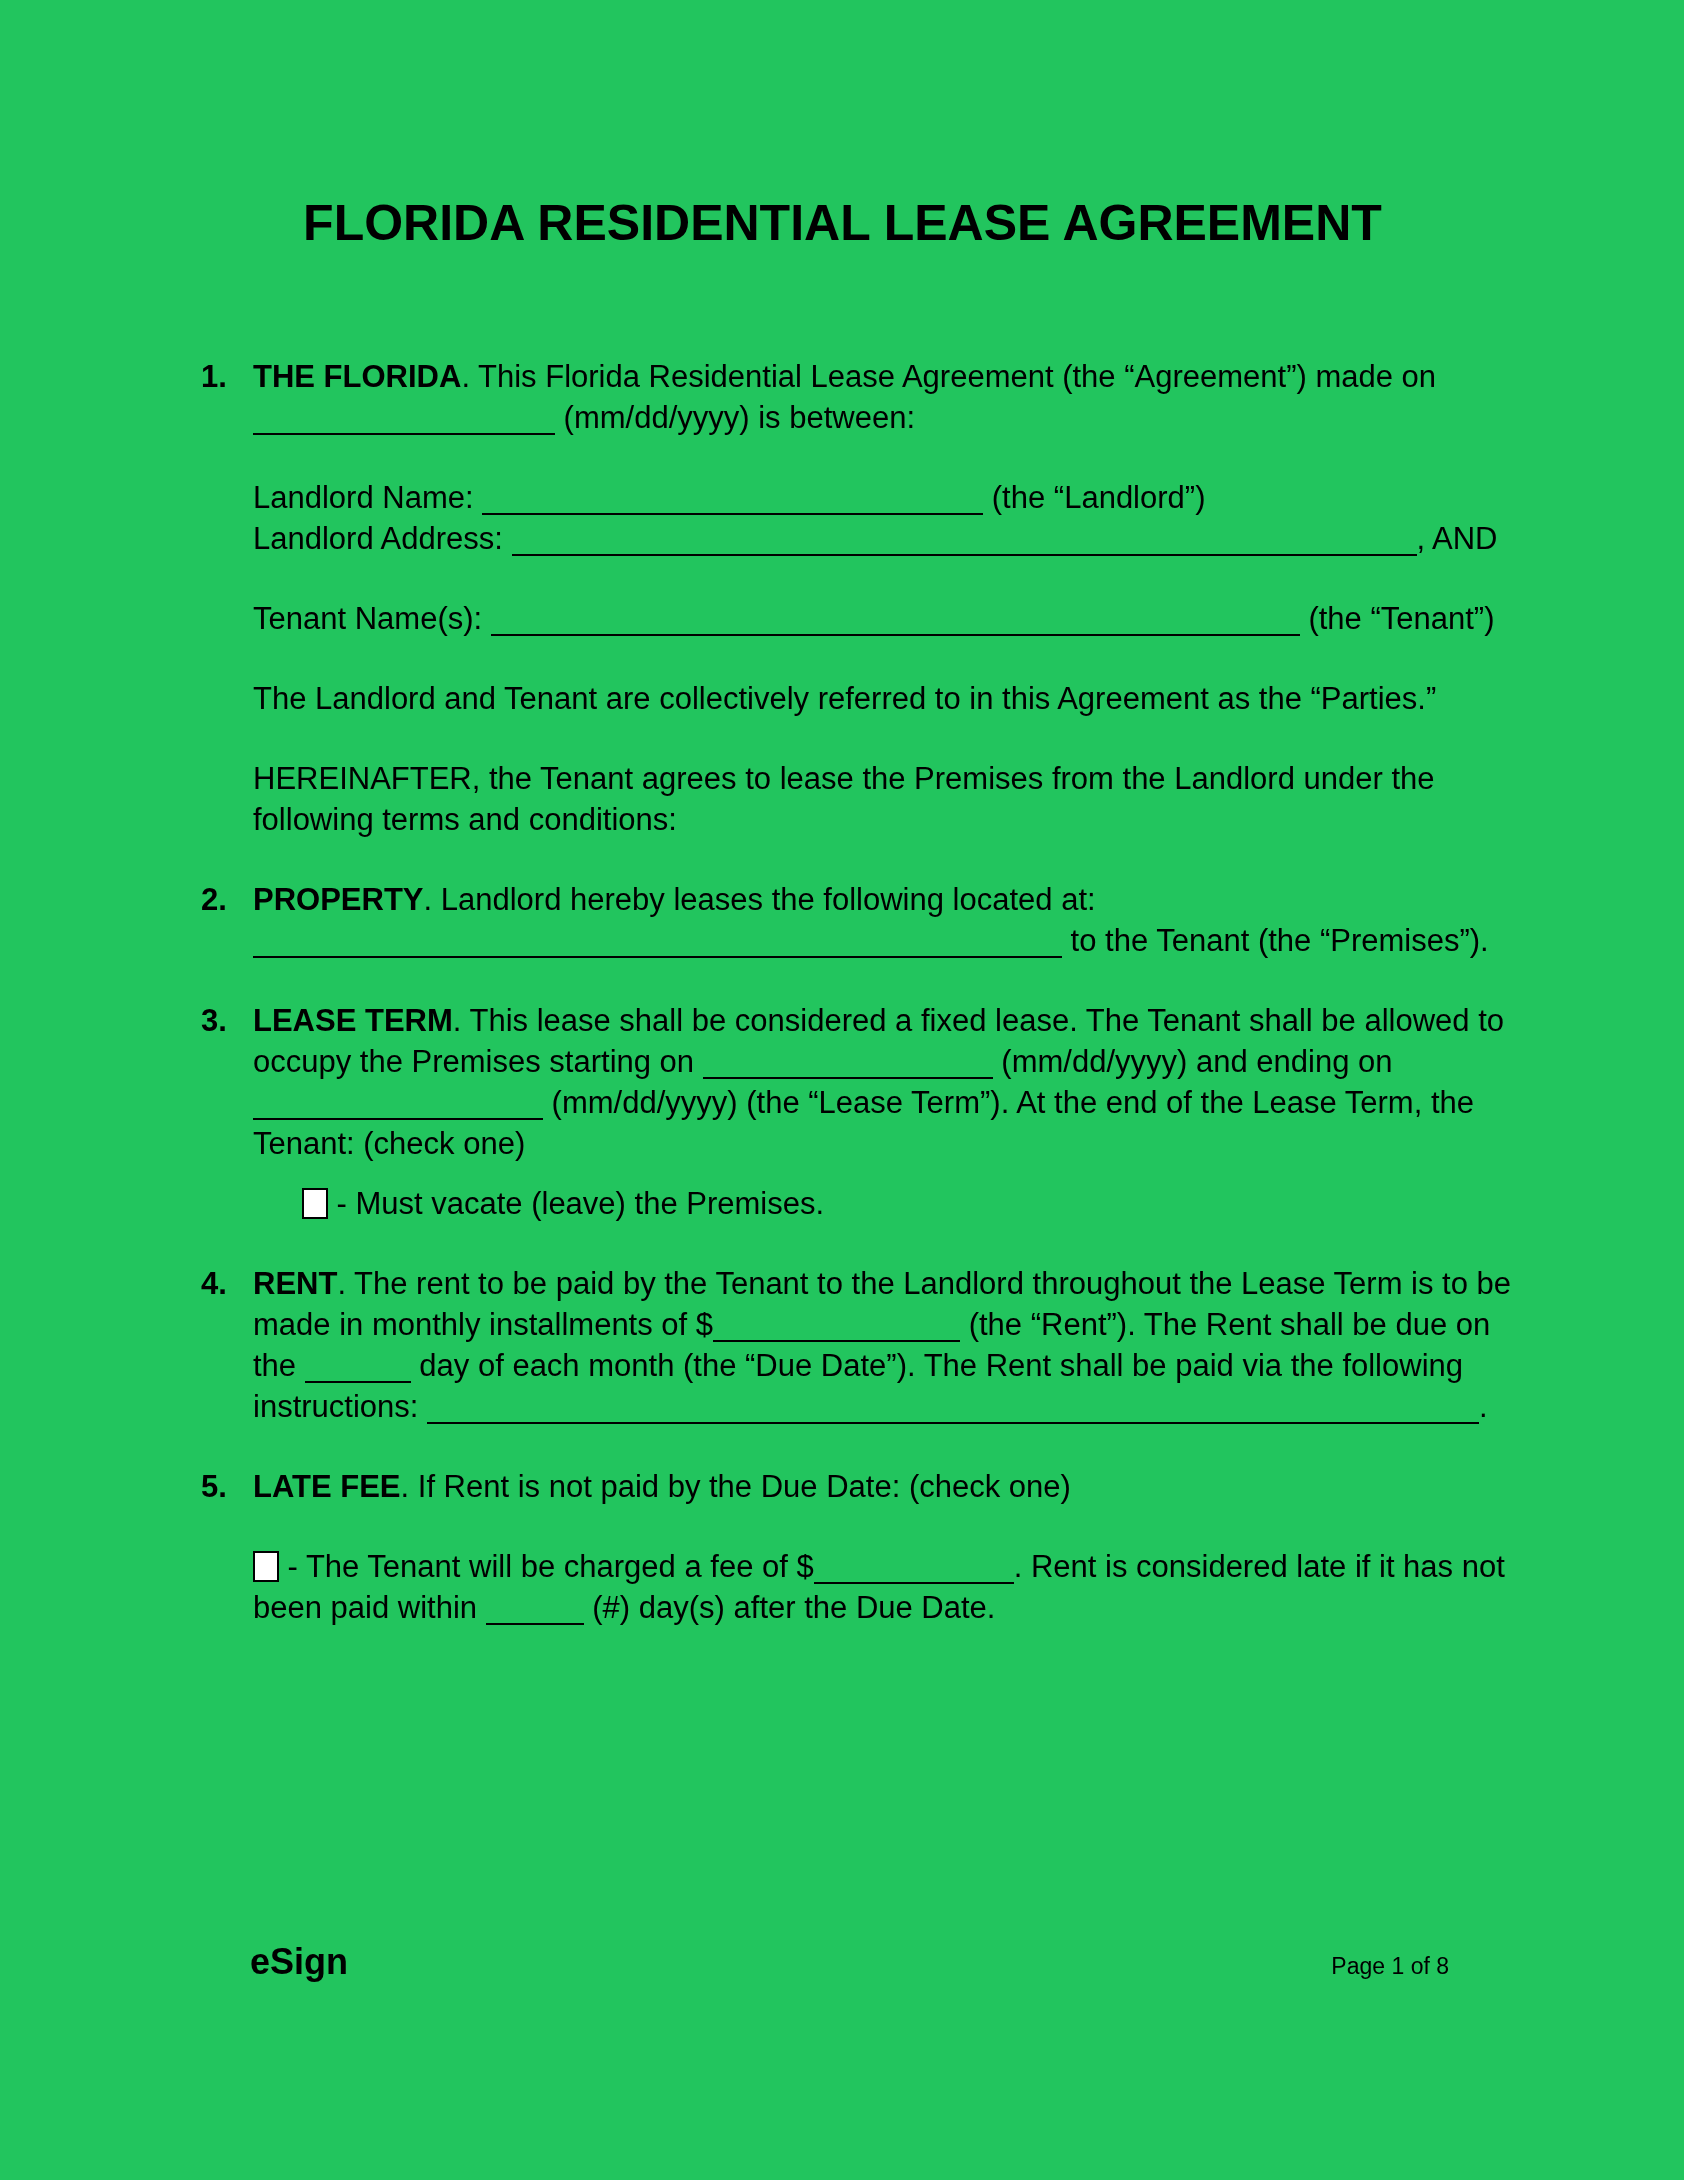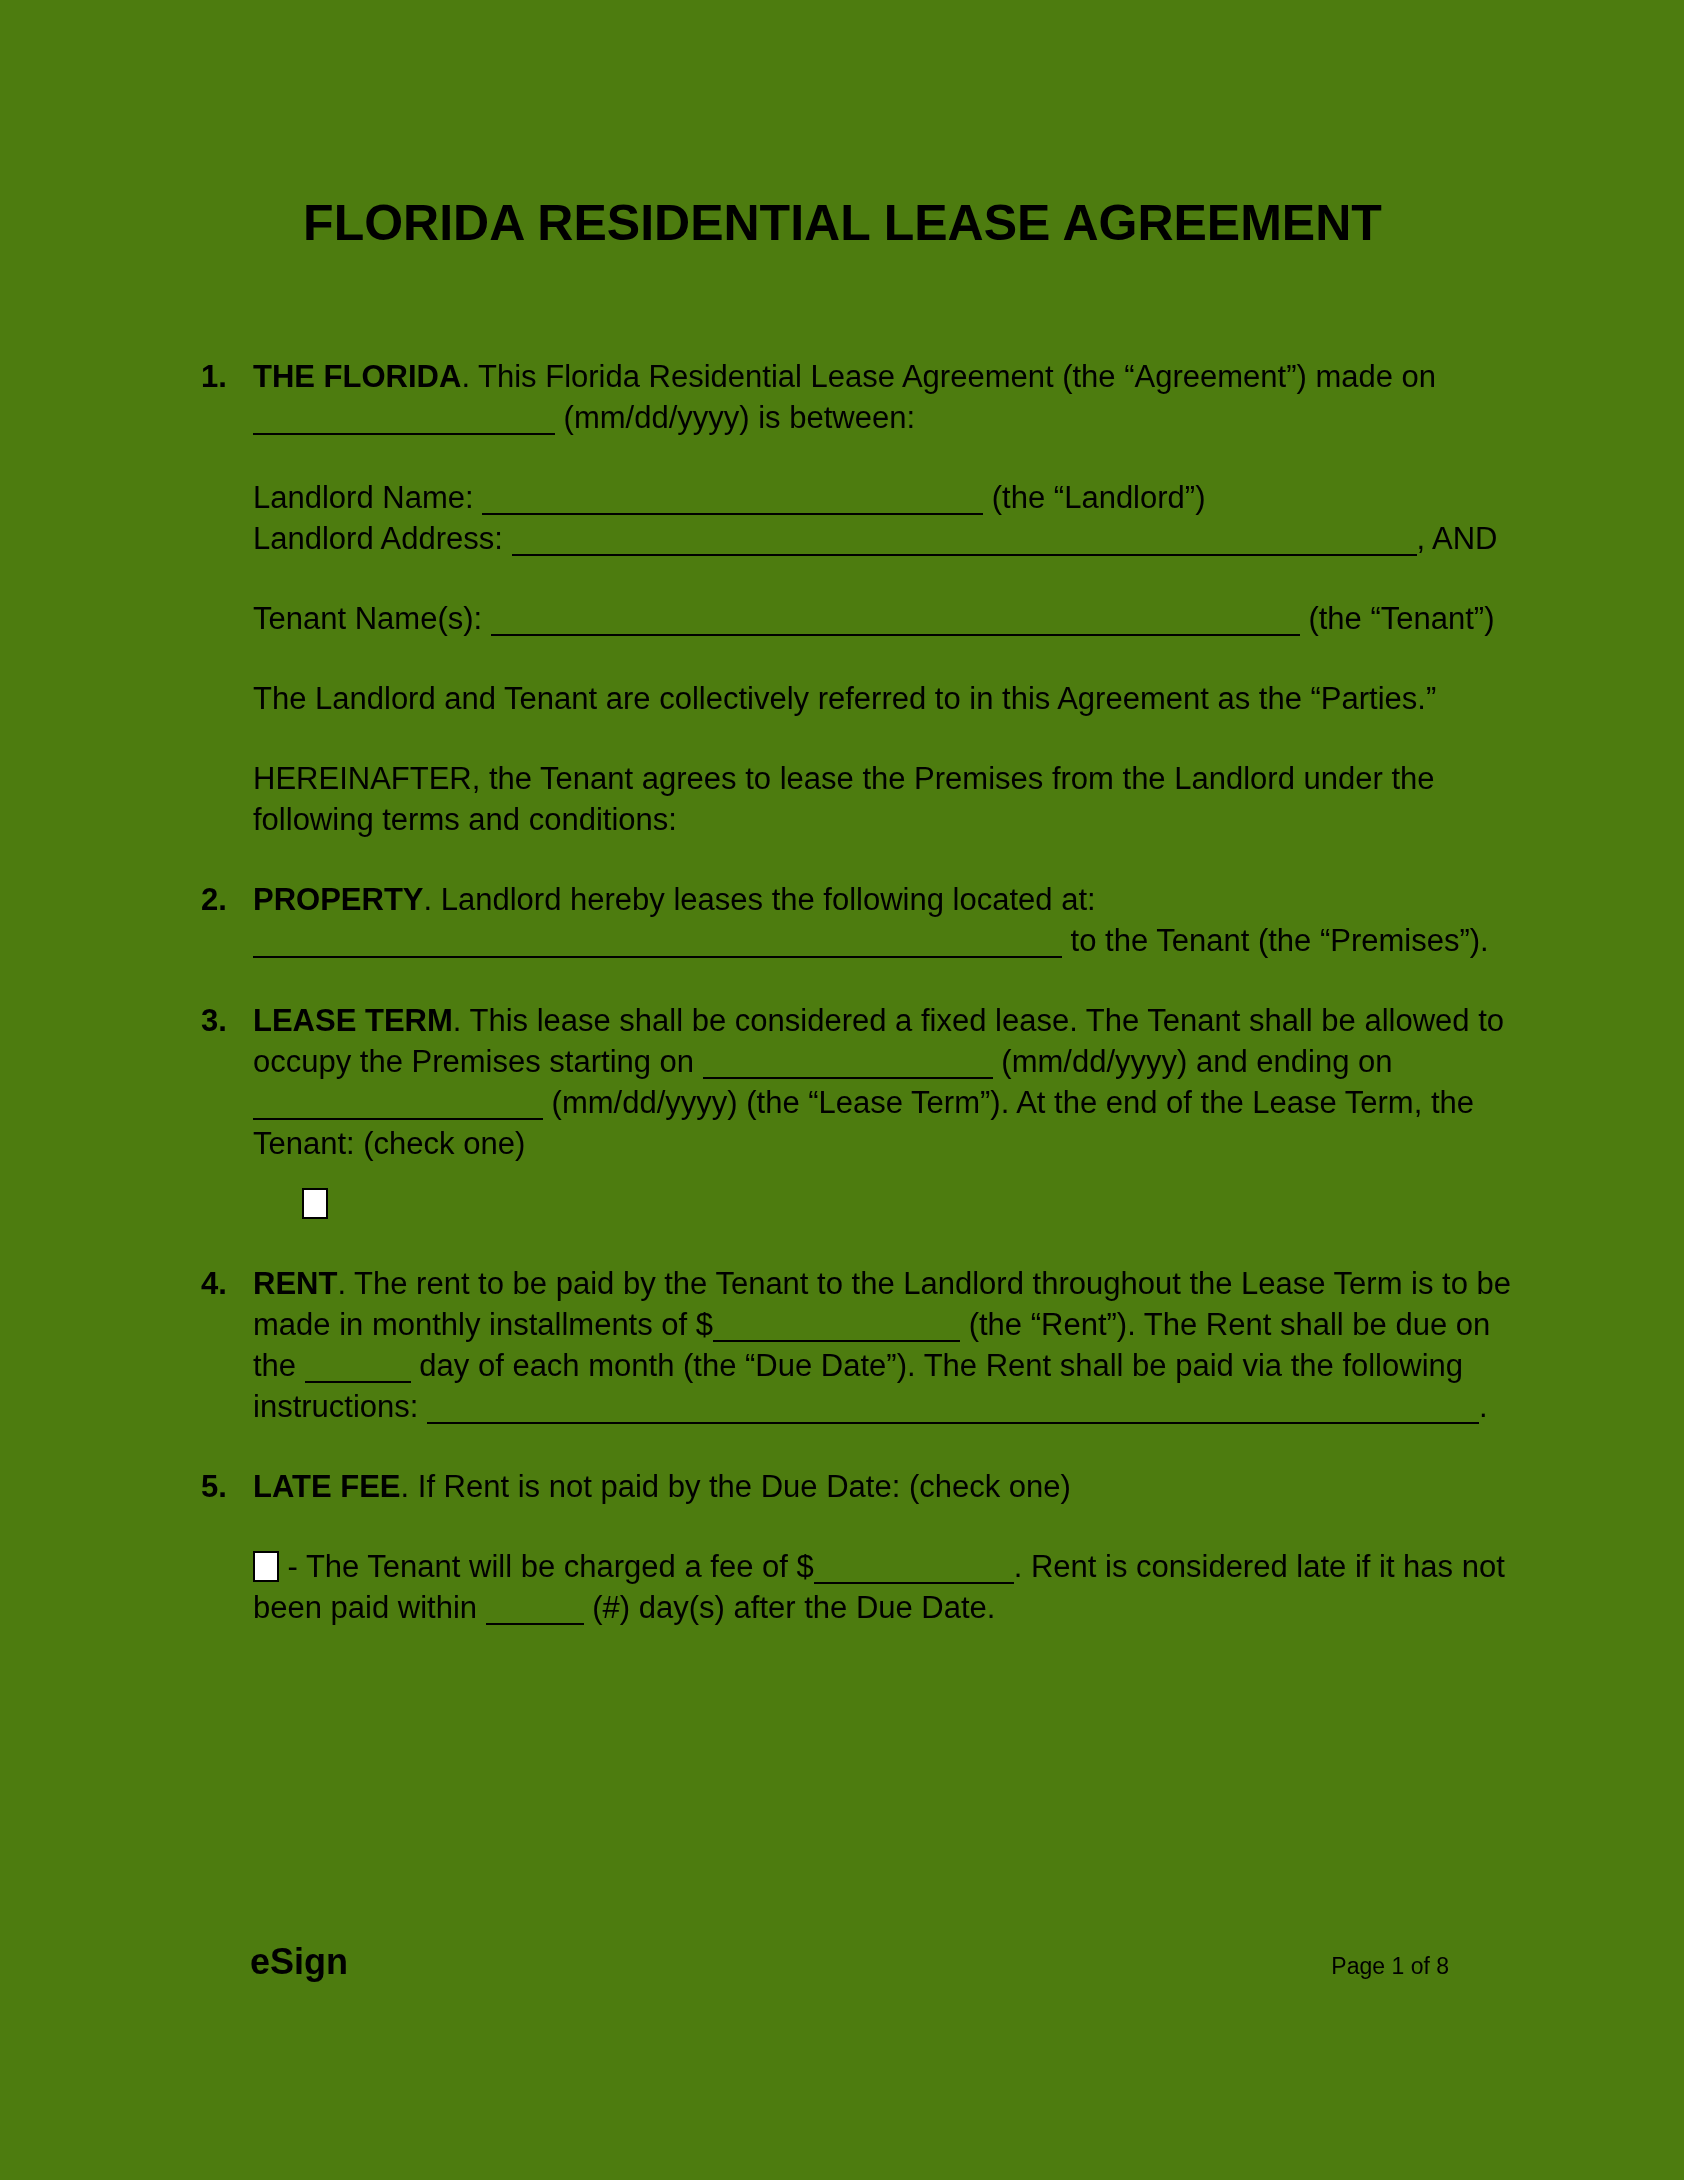--- a/index.html
+++ b/index.html
@@ -1,17 +1,17 @@
 <!DOCTYPE html>
 <html style="font-size:13.6px"><head>
 <meta charset="utf-8">
 <style>
   html,body { margin:0; padding:0; background:#ffffff; }
   .page {
-    position:relative; width:1685px; height:2181px; background:#4d7c0f;
+    position:relative; width:1685px; height:2181px; background:#22c55e;
     font-family:"Liberation Sans", sans-serif; font-size:31px; line-height:41px;
     color:#000; overflow:hidden;
   }
   .title {
     margin:0; padding-top:198px; text-align:center;
     font-size:50px; line-height:51px; font-weight:bold; letter-spacing:0px;
   }
   .content { margin:107px 171px 0 201px; }
   .section { display:flex; margin-top:39px; }
   .section:first-child { margin-top:0; }
@@ -55,21 +55,21 @@
       <div class="section">
         <div class="sec-num">2.</div>
         <div class="sec-body">
           <div class="block gap-none"><b>PROPERTY</b><span>. Landlord hereby leases the following located at: </span><span class="blank" style="width: 809px;"></span><span> to the Tenant (the “Premises”).</span></div>
         </div>
       </div>
       <div class="section">
         <div class="sec-num">3.</div>
         <div class="sec-body">
           <div class="block gap-none"><b>LEASE TERM</b><span>. This lease shall be considered a fixed lease. The Tenant shall be allowed to occupy the Premises starting on </span><span class="blank" style="width: 290px;"></span><span> (mm/dd/yyyy) and ending on </span><span class="blank" style="width: 290px;"></span><span> (mm/dd/yyyy) (the “Lease Term”). At the end of the Lease Term, the Tenant: (check one)</span></div>
-          <div class="block gap-half" style="margin-left: 49px;"><span class="checkbox"></span></div>
+          <div class="block gap-half" style="margin-left: 49px;"><span class="checkbox"></span><span>- Must vacate (leave) the Premises.</span></div>
         </div>
       </div>
       <div class="section">
         <div class="sec-num">4.</div>
         <div class="sec-body">
           <div class="block gap-none"><b>RENT</b><span>. The rent to be paid by the Tenant to the Landlord throughout the Lease Term is to be made in monthly installments of $</span><span class="blank" style="width: 247px;"></span><span> (the “Rent”). The Rent shall be due on the </span><span class="blank" style="width: 106px;"></span><span> day of each month (the “Due Date”). The Rent shall be paid via the following instructions: </span><span class="blank" style="width: 1052px;"></span><span>.</span></div>
         </div>
       </div>
       <div class="section">
         <div class="sec-num">5.</div>

